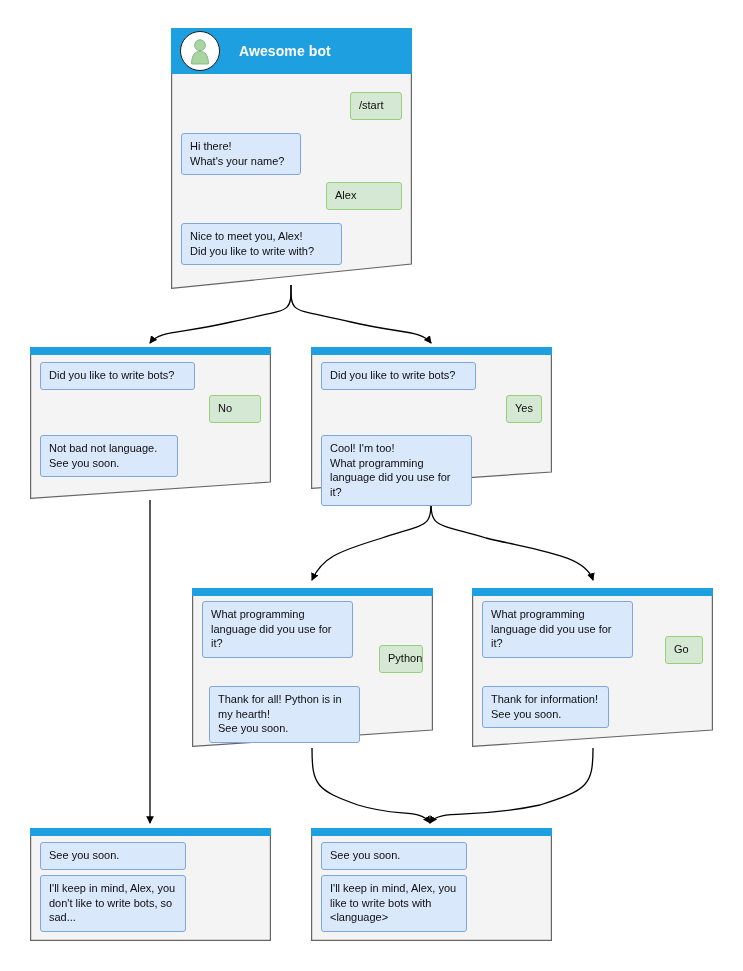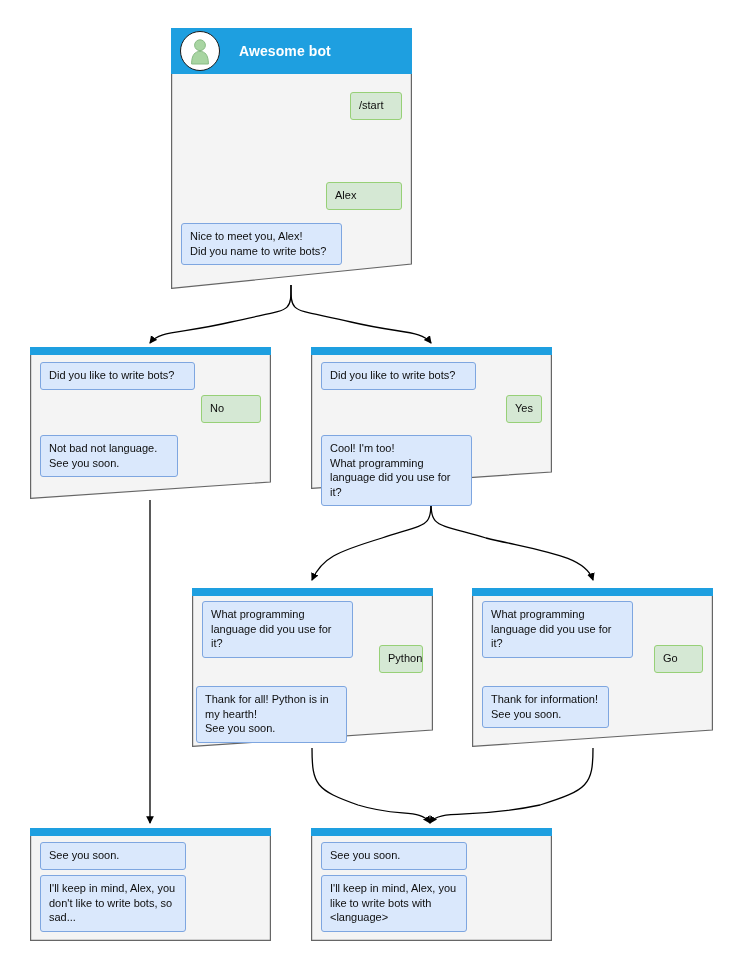--- a/index.html
+++ b/index.html
@@ -139,34 +139,36 @@
       <div class="avatar">
         <svg width="26" height="28" viewBox="0 0 26 28">
           <circle cx="13" cy="8.2" r="5.4" fill="#a8d5a2" stroke="#88bb84" stroke-width="1"></circle>
           <path d="M4.6,27 C4.6,17.6 8.2,14.4 13,14.4 C17.8,14.4 21.4,17.6 21.4,27 Z" fill="#a8d5a2" stroke="#88bb84" stroke-width="1"></path>
         </svg>
       </div>
       <div class="bot-title">Awesome bot</div>
     </div>
     <div class="chat" style="top:46px; height:215px;">
       <div class="msg user" style="right:10px; top:18px; width:52px;">/start</div>
+      <div class="msg bot" style="left:10px; top:59px; width:120px;">Hi there!
+What's your name?</div>
       <div class="msg user" style="right:10px; top:108px; width:76px;">Alex</div>
       <div class="msg bot" style="left:10px; top:149px; width:161px;">Nice to meet you, Alex!
-Did you name to write bots?</div>
+Did you like to write with?</div>
     </div>
   </div>
 
   <div class="node" style="left:30px; top:347px; width:241px; height:152px;">
     <svg class="node-frame" viewBox="0 0 241 152" preserveAspectRatio="none">
       <polygon points="0.6,0.6 240.4,0.6 240.4,135 0.6,151.4" fill="#f4f4f4" stroke="#666666" stroke-width="1.2"></polygon>
     </svg>
     <div class="node-header"></div>
     <div class="chat" style="top:8px; height:144px;">
       <div class="msg bot" style="left:10px; top:7px; width:155px;">Did you like to write bots?</div>
-      <div class="msg user" style="right:10px; top:40px; width:60px;">No</div>
+      <div class="msg user" style="right:10px; top:40px; width:52px;">No</div>
       <div class="msg bot" style="left:10px; top:80px; width:138px;">Not bad not language.
 See you soon.</div>
     </div>
   </div>
 
   <div class="node" style="left:311px; top:347px; width:241px; height:142px;">
     <svg class="node-frame" viewBox="0 0 241 142" preserveAspectRatio="none">
       <polygon points="0.6,0.6 240.4,0.6 240.4,125 0.6,141.4" fill="#f4f4f4" stroke="#666666" stroke-width="1.2"></polygon>
     </svg>
     <div class="node-header"></div>
@@ -181,35 +183,35 @@
 
   <div class="node" style="left:192px; top:588px; width:241px; height:159px;">
     <svg class="node-frame" viewBox="0 0 241 159" preserveAspectRatio="none">
       <polygon points="0.6,0.6 240.4,0.6 240.4,142 0.6,158.4" fill="#f4f4f4" stroke="#666666" stroke-width="1.2"></polygon>
     </svg>
     <div class="node-header"></div>
     <div class="chat" style="top:8px; height:151px;">
       <div class="msg bot" style="left:10px; top:5px; width:151px;">What programming
 language did you use for it?</div>
       <div class="msg user" style="right:10px; top:49px; width:44px;">Python</div>
-      <div class="msg bot" style="left:4px; top:90px; width:151px;">Thank for all! Python is in
+      <div class="msg bot" style="left:17px; top:90px; width:151px;">Thank for all! Python is in
 my hearth!
 See you soon.</div>
     </div>
   </div>
 
   <div class="node" style="left:472px; top:588px; width:241px; height:159px;">
     <svg class="node-frame" viewBox="0 0 241 159" preserveAspectRatio="none">
       <polygon points="0.6,0.6 240.4,0.6 240.4,142 0.6,158.4" fill="#f4f4f4" stroke="#666666" stroke-width="1.2"></polygon>
     </svg>
     <div class="node-header"></div>
     <div class="chat" style="top:8px; height:151px;">
       <div class="msg bot" style="left:10px; top:5px; width:151px;">What programming
 language did you use for it?</div>
-      <div class="msg user" style="right:10px; top:49px; width:49px;">Go</div>
+      <div class="msg user" style="right:10px; top:40px; width:38px;">Go</div>
       <div class="msg bot" style="left:10px; top:90px; width:127px;">Thank for information!
 See you soon.</div>
     </div>
   </div>
 
   <div class="node" style="left:30px; top:828px; width:241px; height:113px;">
     <svg class="node-frame" viewBox="0 0 241 113" preserveAspectRatio="none">
       <polygon points="0.6,0.6 240.4,0.6 240.4,112.4 0.6,112.4" fill="#f4f4f4" stroke="#666666" stroke-width="1.2"></polygon>
     </svg>
     <div class="node-header"></div>

